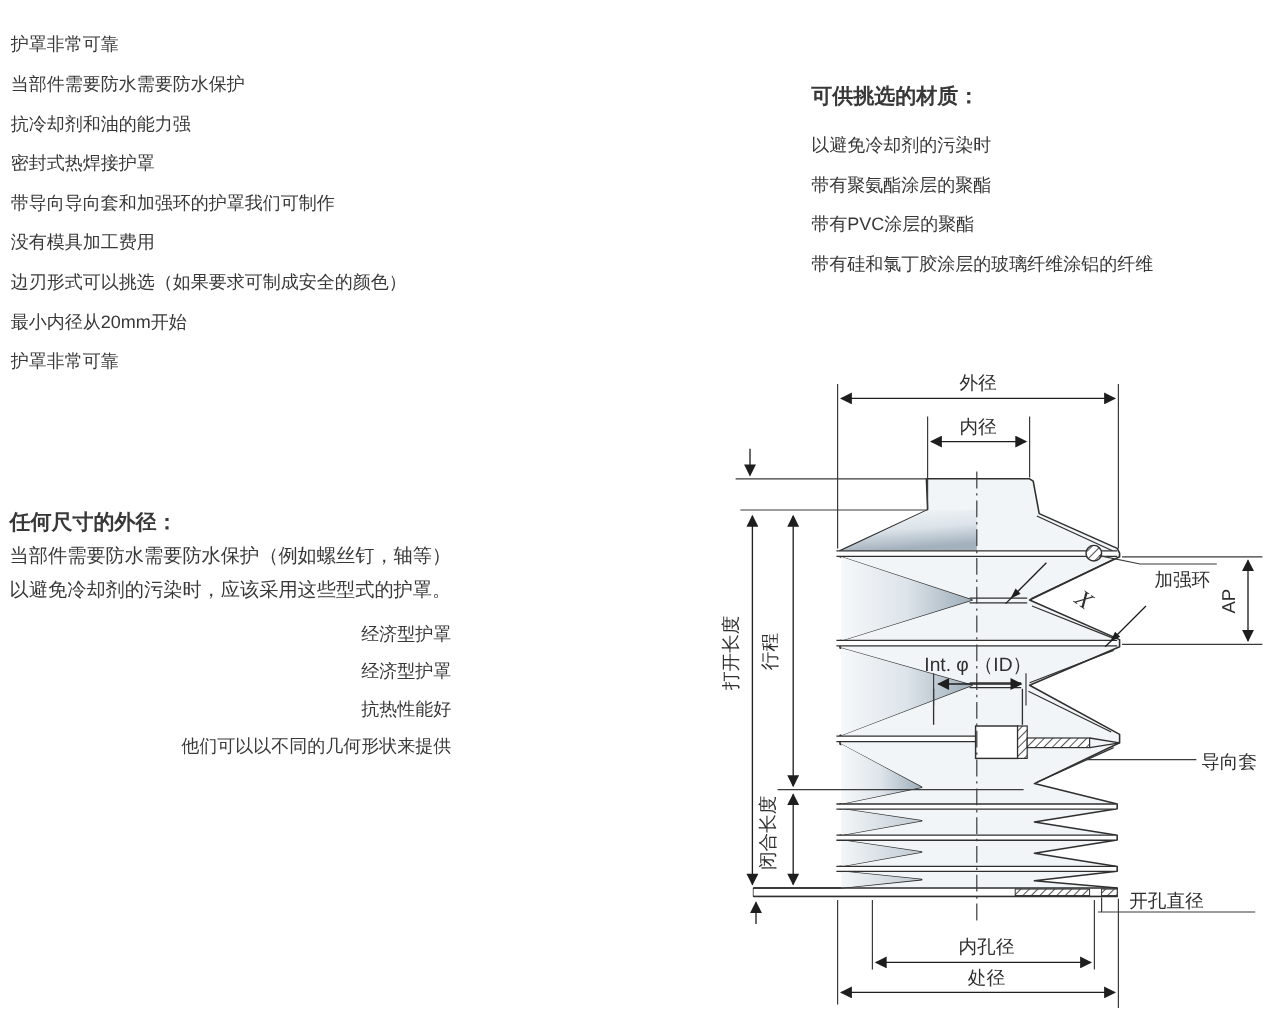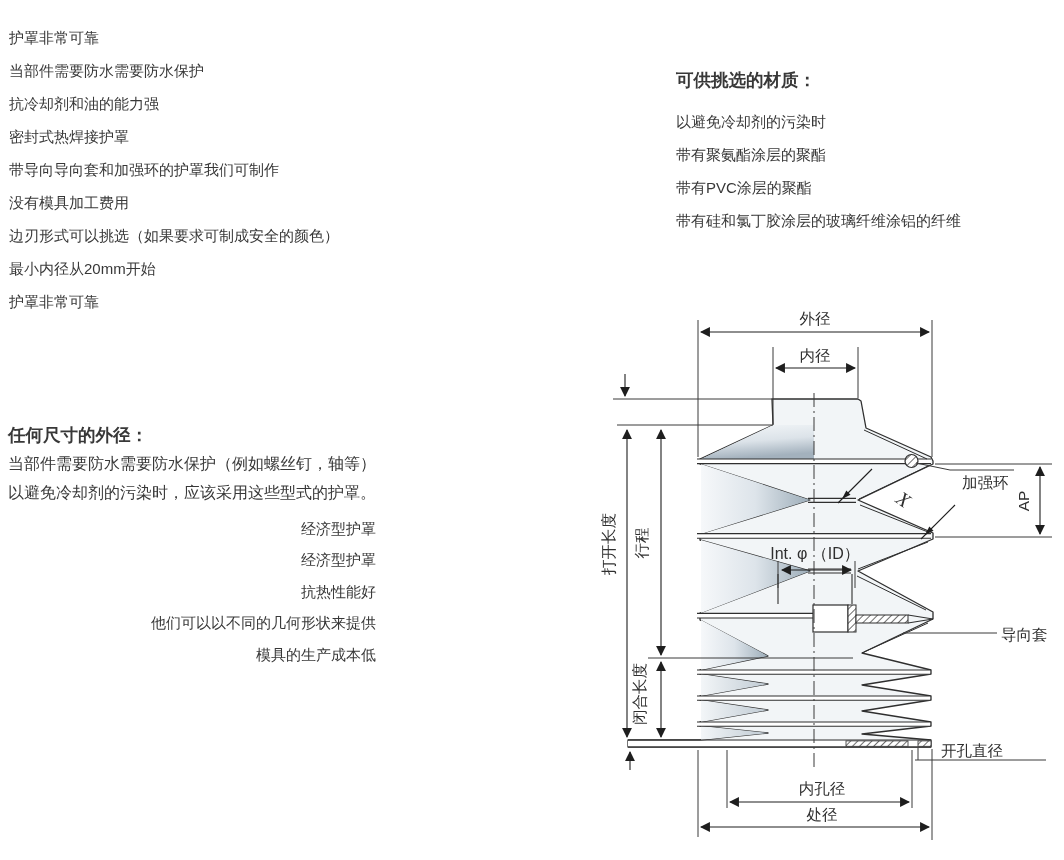--- a/index.html
+++ b/index.html
@@ -48,21 +48,20 @@
 
   <div class="sealed-block">
     <div class="sealed-title">任何尺寸的外径：</div>
     <div class="sealed-body">当部件需要防水需要防水保护（例如螺丝钉，轴等）</div>
     <div class="sealed-body">以避免冷却剂的污染时，应该采用这些型式的护罩。</div>
     <div class="sealed-list">
       <div>经济型护罩</div>
       <div>经济型护罩</div>
       <div>抗热性能好</div>
       <div>他们可以以不同的几何形状来提供</div>
-      <div>模具的生产成本低</div>
     </div>
   </div>
 
   <svg style="position:absolute;left:0;top:0;" width="1064" height="860" viewBox="0 0 1064 860">
     <defs>
       <linearGradient id="gb" x1="0" y1="0" x2="0.25" y2="1">
         <stop offset="0" stop-color="#f4f7f9"></stop>
           <stop offset="0.55" stop-color="#dce3e9"></stop>
           <stop offset="1" stop-color="#a3b1bd"></stop>
       </linearGradient>

